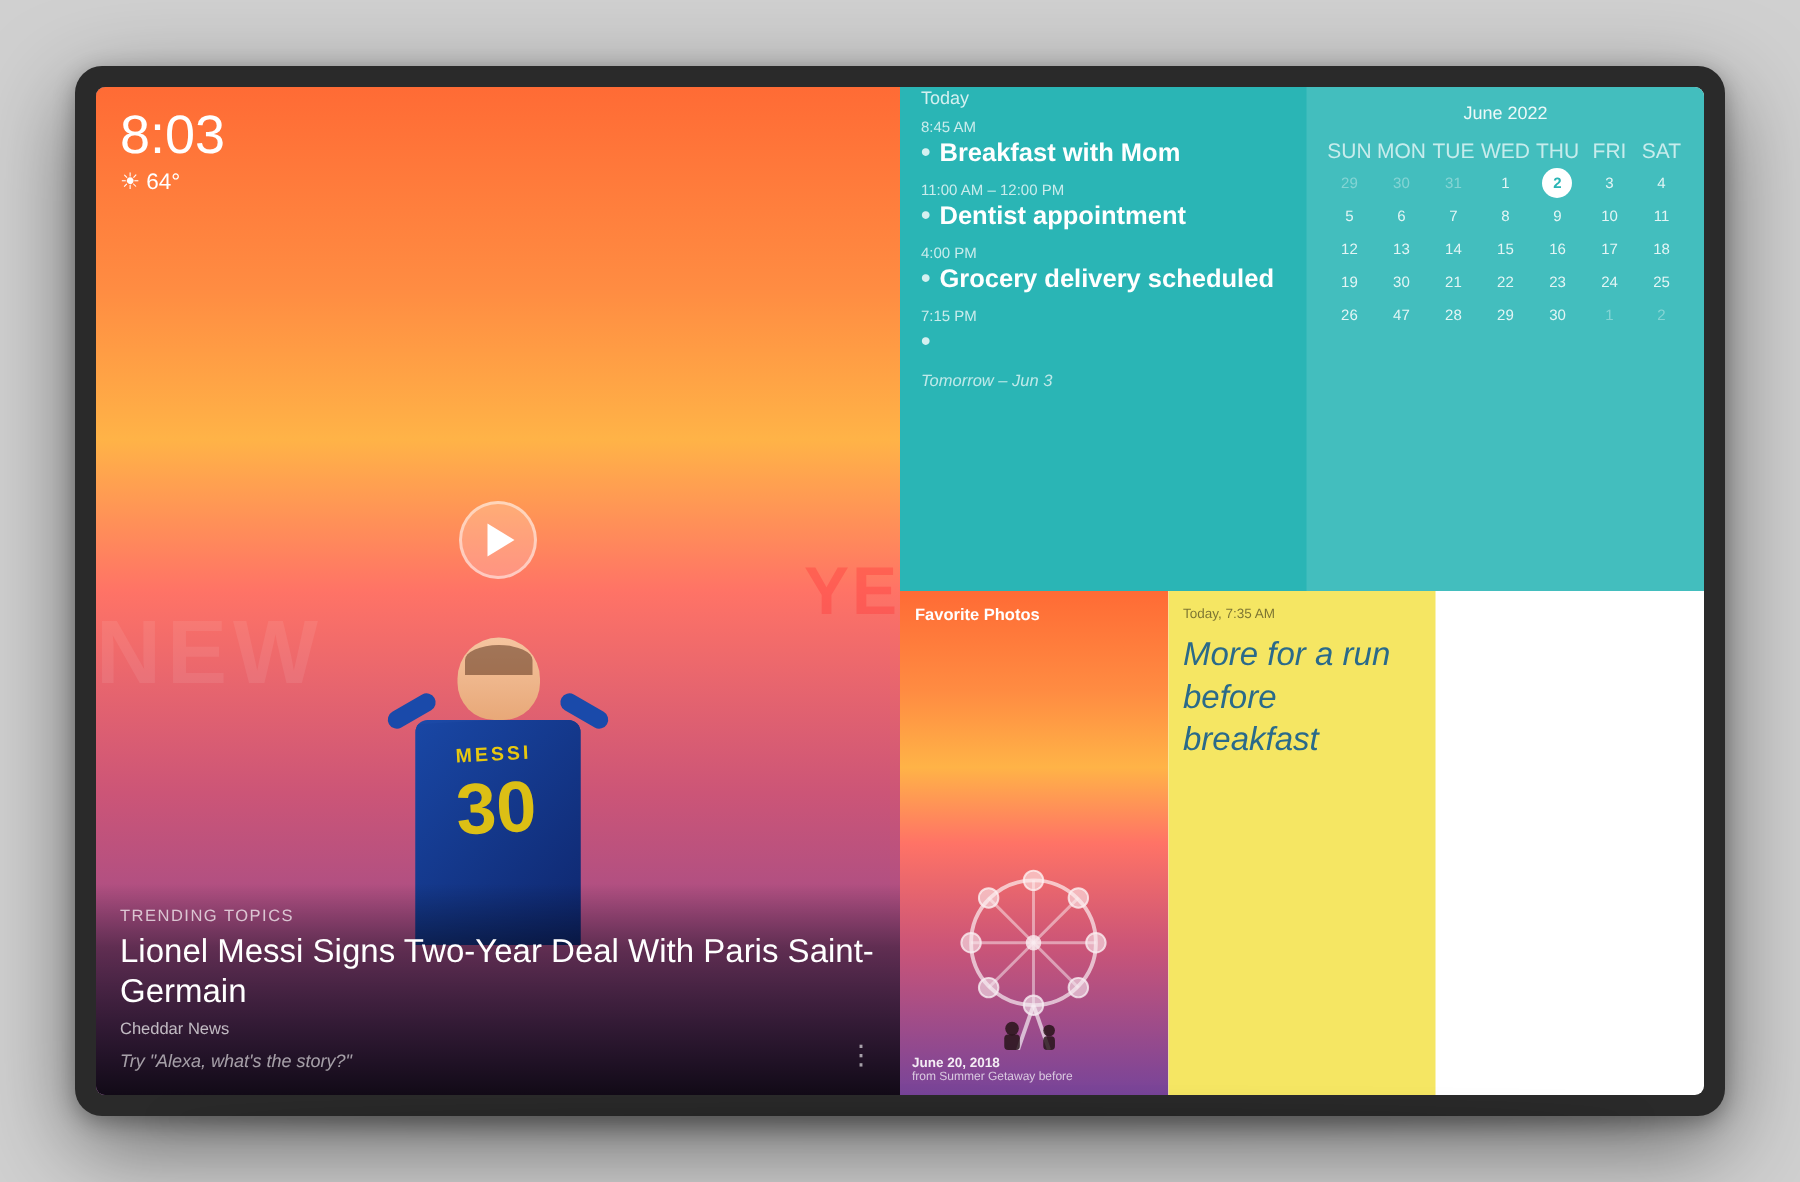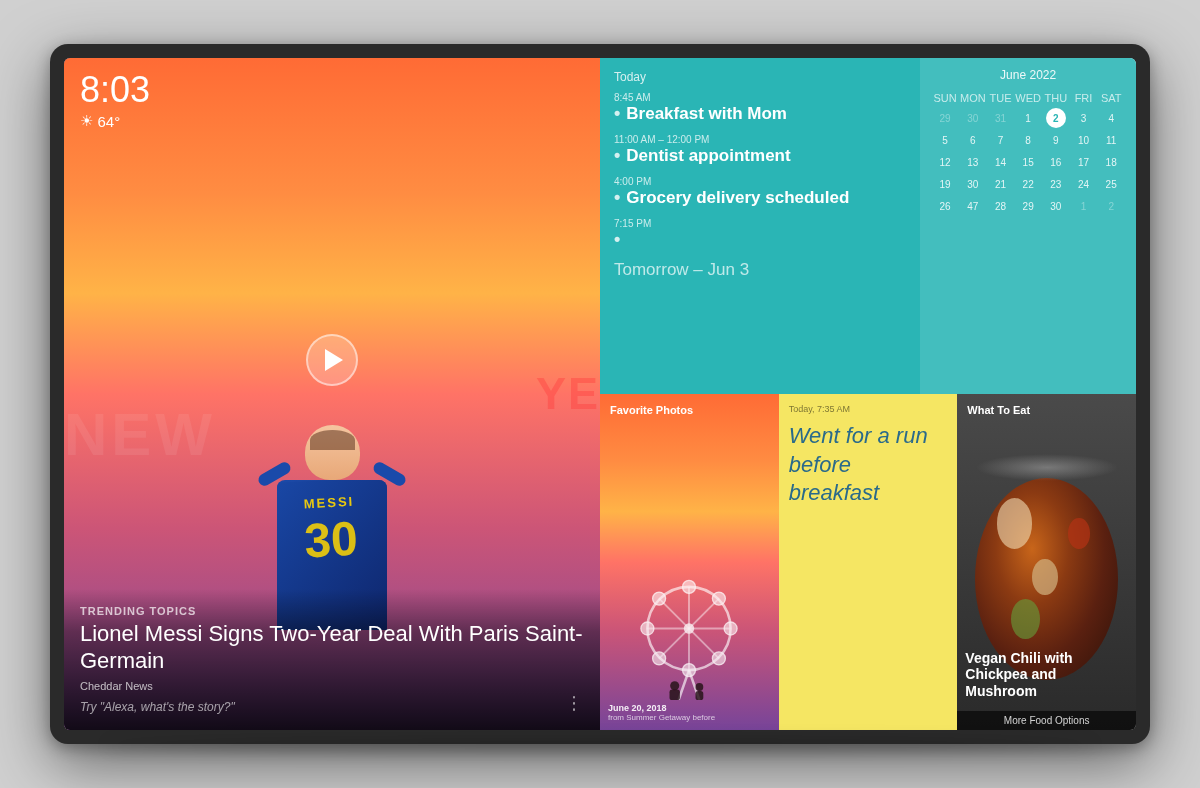--- a/index.html
+++ b/index.html
@@ -130,21 +130,20 @@
       padding: 16px;
       background: linear-gradient(to top, rgba(0,0,0,0.85) 0%, rgba(0,0,0,0.4) 70%, transparent 100%);
       z-index: 10;
     }
     .trending-label {
       font-size: 11px;
       color: rgba(255,255,255,0.7);
       text-transform: uppercase;
       letter-spacing: 1px;
       margin-bottom: 4px;
-      font-weight: bold;
     }
     .news-headline {
       font-size: 22px;
       font-weight: 400;
       color: white;
       line-height: 1.2;
       margin-bottom: 6px;
     }
     .news-source {
       font-size: 11px;
@@ -168,21 +167,21 @@
     }
 
     
     .right-top {
       background: #2ab5b5;
       display: grid;
       grid-template-columns: 1fr auto;
       overflow: hidden;
     }
     .schedule-panel {
-      padding: 12px 14px;
+      padding: 0 14px;
       color: white;
     }
     .schedule-today-label {
       font-size: 12px;
       color: rgba(255,255,255,0.8);
       margin-bottom: 8px;
     }
     .schedule-item {
       margin-bottom: 10px;
     }
@@ -199,44 +198,45 @@
       align-items: flex-start;
       gap: 6px;
     }
     .schedule-dot {
       color: rgba(255,255,255,0.8);
       font-size: 18px;
       line-height: 1.1;
       flex-shrink: 0;
     }
     .tomorrow-label {
-      font-size: 17px;
+      font-size: 11px;
       color: rgba(255,255,255,0.7);
       margin-top: 4px;
+      font-style: italic;
     }
     .calendar-panel {
       background: rgba(255,255,255,0.12);
       padding: 10px 12px;
       min-width: 190px;
       color: white;
     }
     .cal-month {
       font-size: 12px;
       text-align: center;
       margin-bottom: 8px;
       color: rgba(255,255,255,0.9);
     }
     .cal-grid {
       display: grid;
       grid-template-columns: repeat(7, 1fr);
       gap: 2px;
       text-align: center;
     }
     .cal-header {
-      font-size: 11px;
+      font-size: 14px;
       color: rgba(255,255,255,0.7);
       padding: 2px 0;
     }
     .cal-day {
       font-size: 10px;
       color: rgba(255,255,255,0.85);
       padding: 3px 1px;
       border-radius: 50%;
       width: 20px;
       height: 20px;
@@ -552,36 +552,20 @@
 
           <div class="widget-label">Favorite Photos</div>
           <div class="photo-caption">
             <div class="photo-date">June 20, 2018</div>
             <div class="photo-album">from Summer Getaway before</div>
           </div>
         </div>
 
         <div class="widget-note">
           <div class="note-header">Today, 7:35 AM</div>
-          <div class="note-text">Went for a run before breakfast</div>
-        </div>
-
-        <div class="widget-food">
-          <div class="food-bg"></div>
-
-          <div style="position:absolute;inset:0;z-index:1;">
-            <div style="position:absolute;top:25%;left:10%;right:10%;bottom:15%;border-radius:50%;background:radial-gradient(ellipse at 40% 35%, #c8651a 0%, #8b3a12 30%, #5a2010 60%, #2a1008 100%);overflow:hidden;">
-              <div style="position:absolute;top:10%;left:15%;width:25%;height:25%;background:rgba(240,220,180,0.6);border-radius:50%;"></div>
-              <div style="position:absolute;top:20%;right:20%;width:15%;height:15%;background:rgba(180,50,20,0.7);border-radius:50%;"></div>
-              <div style="position:absolute;bottom:20%;left:25%;width:20%;height:20%;background:rgba(100,160,60,0.6);border-radius:50%;"></div>
-              <div style="position:absolute;top:40%;left:40%;width:18%;height:18%;background:rgba(210,180,130,0.7);border-radius:50%;"></div>
-            </div>
-            <div style="position:absolute;top:18%;left:50%;transform:translateX(-50%);width:80%;height:8%;background:radial-gradient(ellipse, rgba(200,200,200,0.4) 0%, transparent 70%);border-radius:50%;"></div>
-          </div>
-          <div class="food-label">What To Eat</div>
-          <div class="food-title">Vegan Chili with Chickpea and Mushroom</div>
-          <div class="food-more">More Food Options</div>
-        </div>
+          <div class="note-text">More for a run before breakfast</div>
+        </div>
+
 
       </div>
     </div>
   </div>
 </div>
 
 </body></html>

